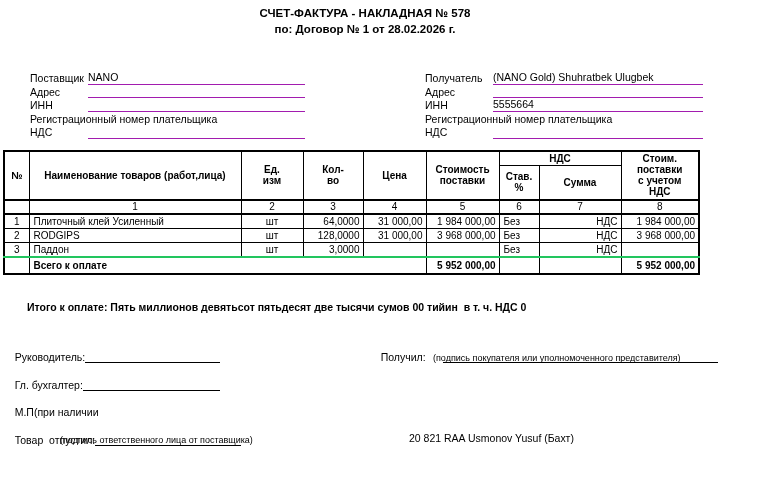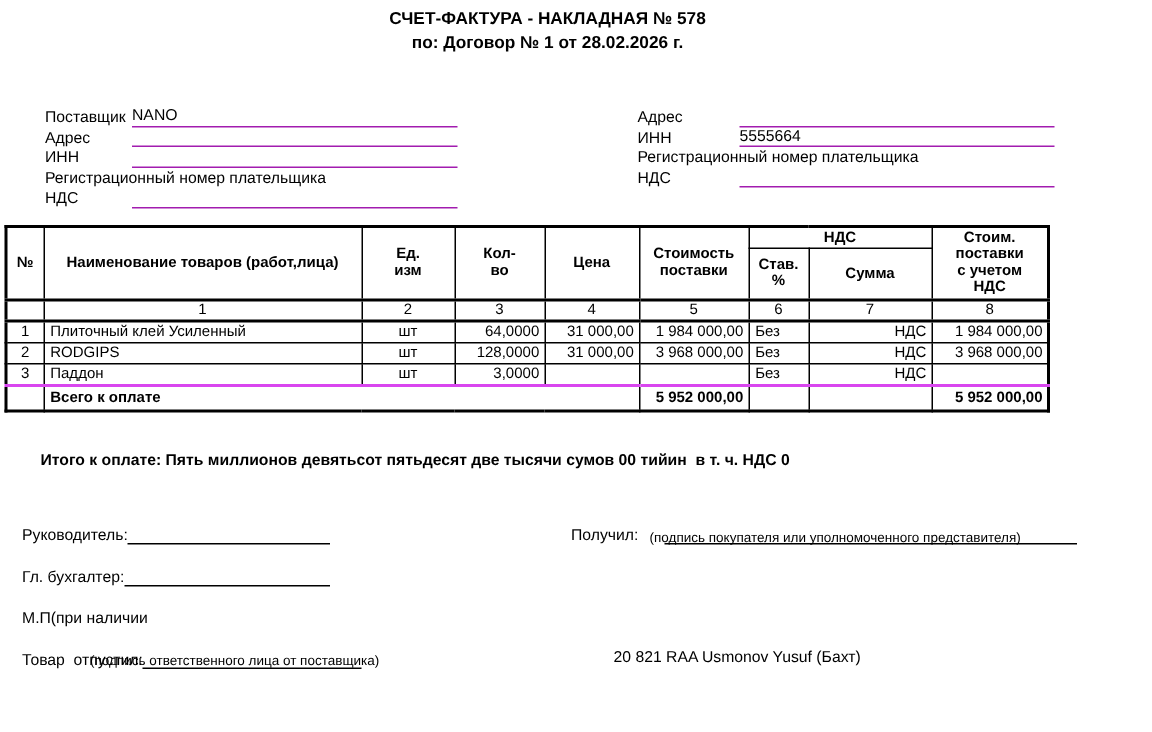--- a/index.html
+++ b/index.html
@@ -46,21 +46,21 @@
   }
   tr.h1 th.vat-group { height: 13px; }
   tr.h2 th { height: 34px; }
   tr.idx td {
     text-align: center; height: 14px;
     border-top: 2px solid #000; border-bottom: 2px solid #000;
   }
   tr.data td { height: 13px; line-height: 13px; }
   tr.total td {
     height: 15px; line-height: 15px;
-    border-top: 2px solid #d946ef; font-weight: bold;
+    border-top: 2px solid #22c55e; font-weight: bold;
   }
   .c { text-align: center; }
   .r { text-align: right; }
   .l { text-align: left; padding-left: 4px !important; }
 
   
   .summary-line {
     position: absolute; left: 27px; top: 301px;
     font-weight: bold; font-size: 10.5px; white-space: pre;
   }
@@ -96,20 +96,24 @@
     <div class="prow prow-wide">
       <span class="plabel">Регистрационный номер плательщика</span>
     </div>
     <div class="prow">
       <span class="plabel">НДС</span>
       <span class="pvalue"></span>
     </div>
   </div>
 
   <div class="party party-right">
+    <div class="prow">
+      <span class="plabel">Получатель</span>
+      <span class="pvalue">(NANO Gold) Shuhratbek Ulugbek</span>
+    </div>
     <div class="prow">
       <span class="plabel">Адрес</span>
       <span class="pvalue"></span>
     </div>
     <div class="prow">
       <span class="plabel">ИНН</span>
       <span class="pvalue">5555664</span>
     </div>
     <div class="prow prow-wide">
       <span class="plabel">Регистрационный номер плательщика</span>

